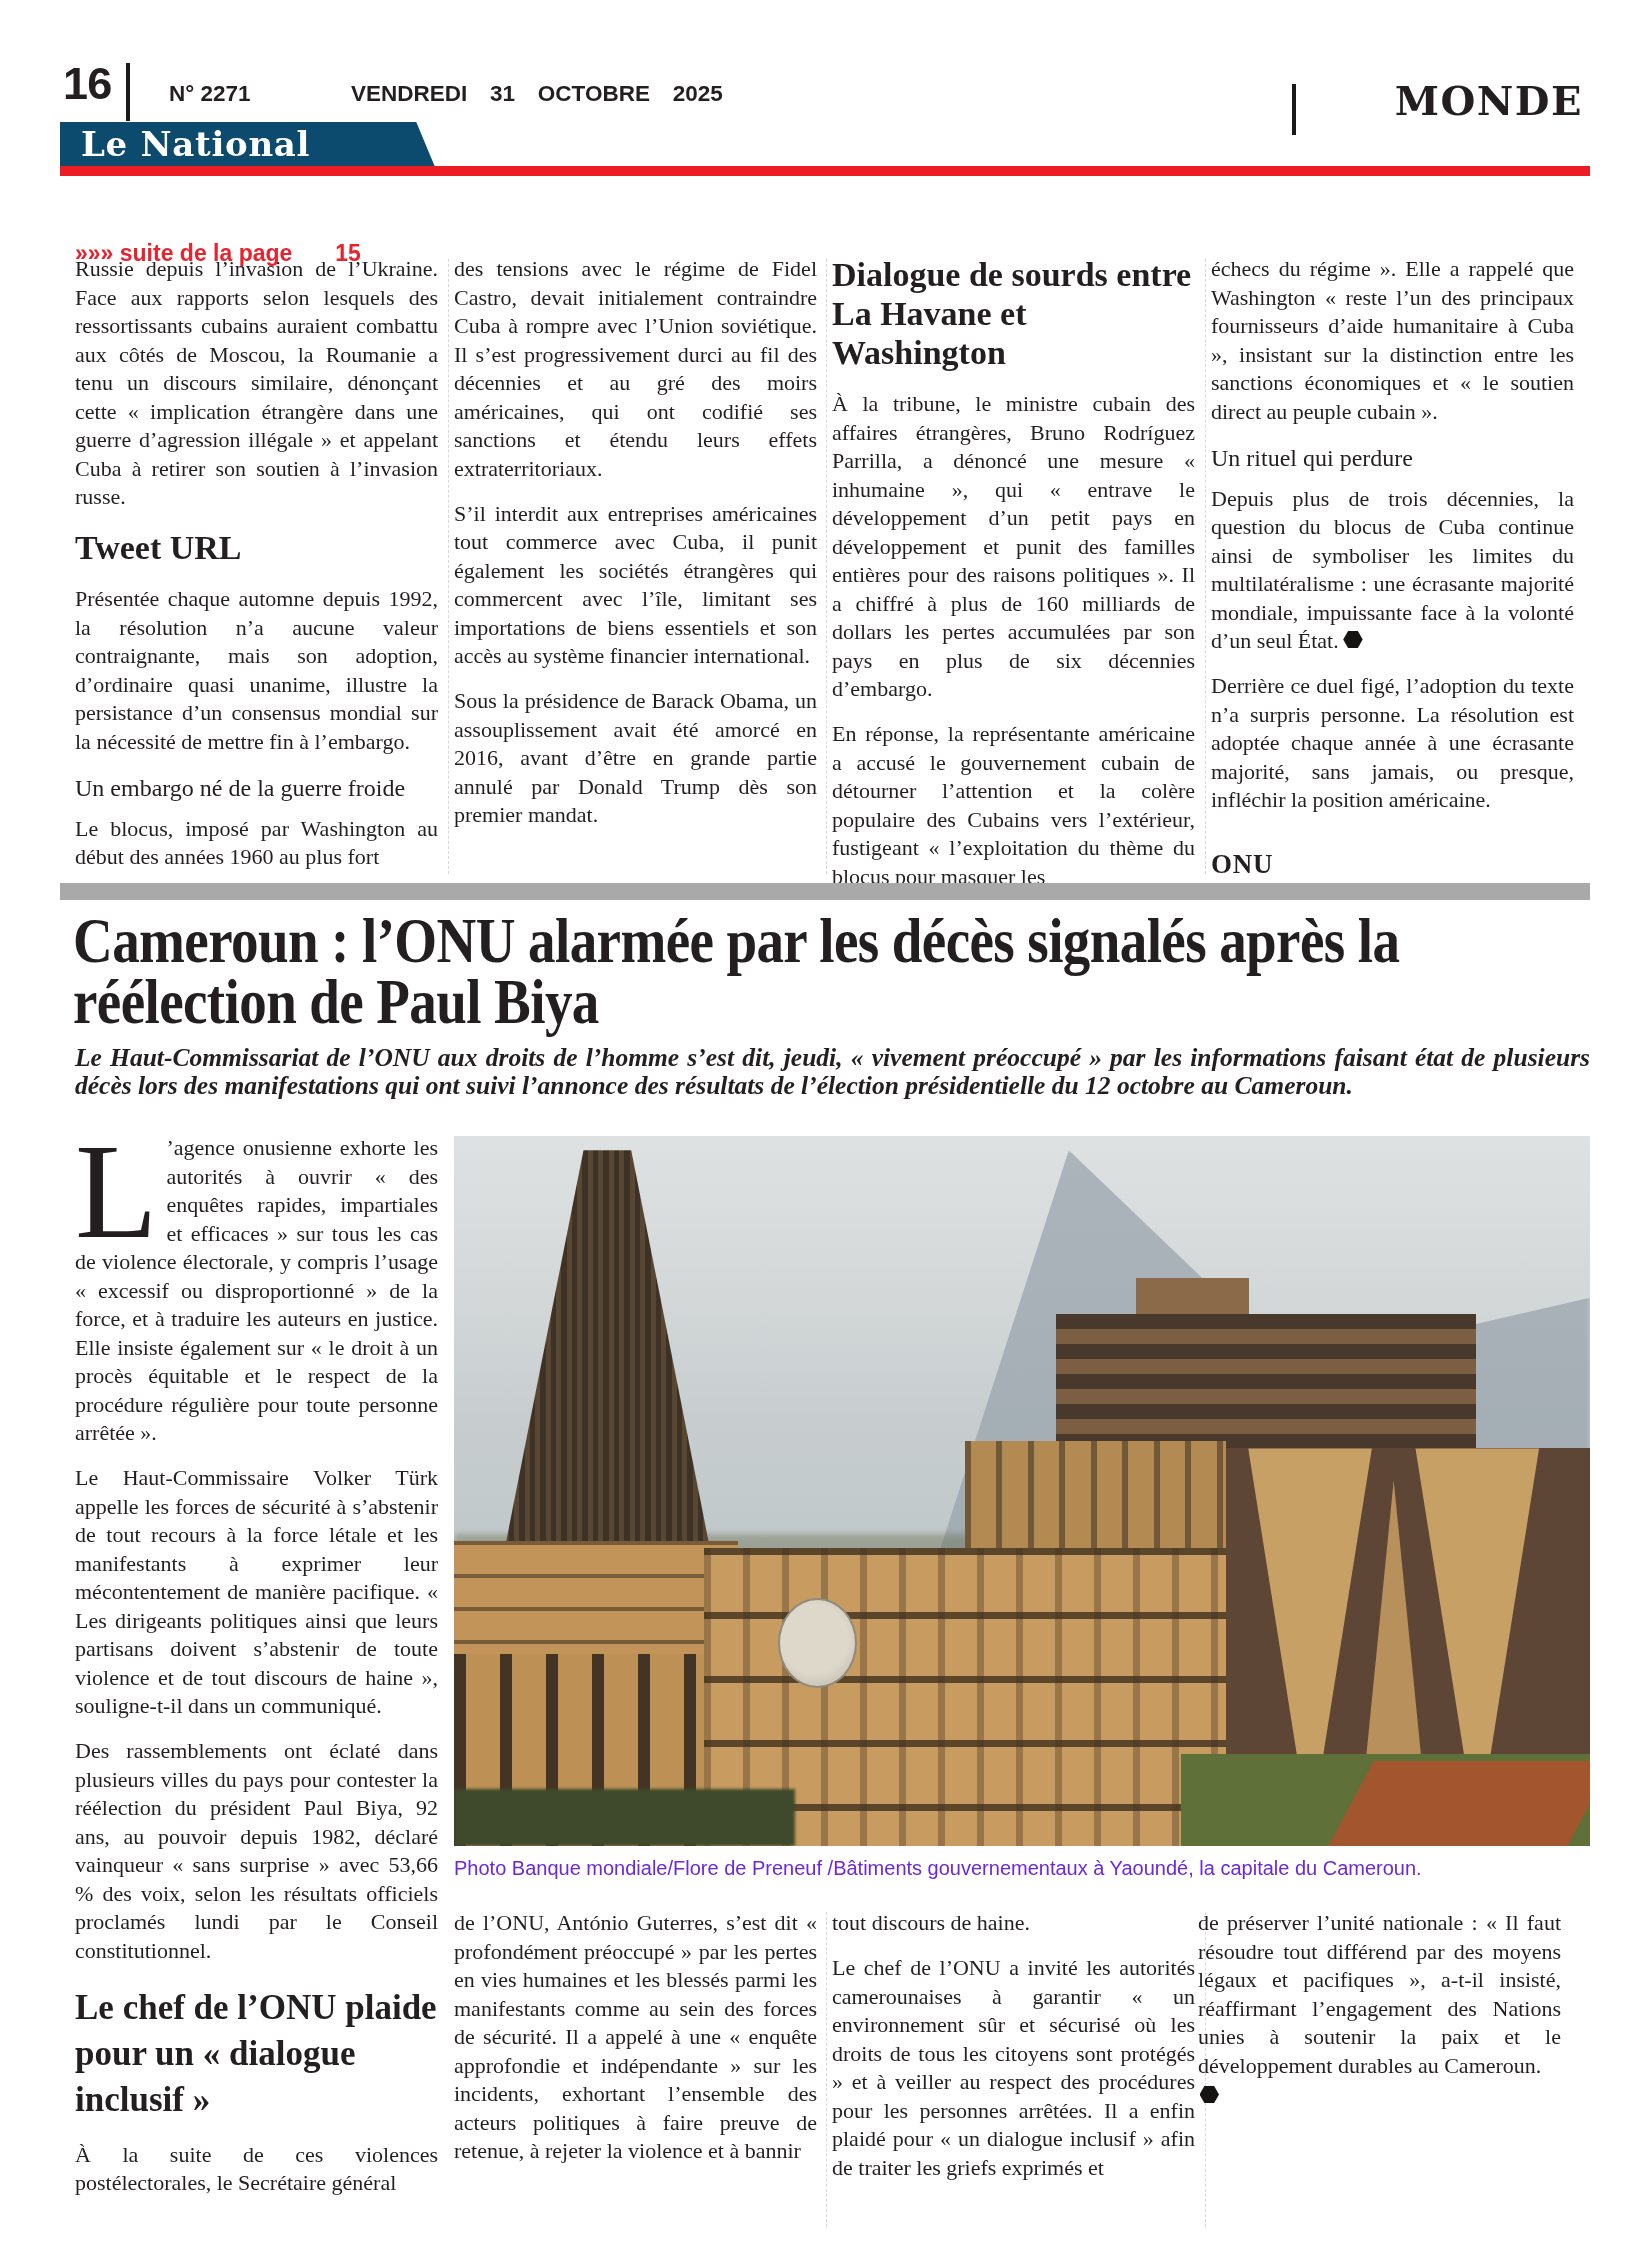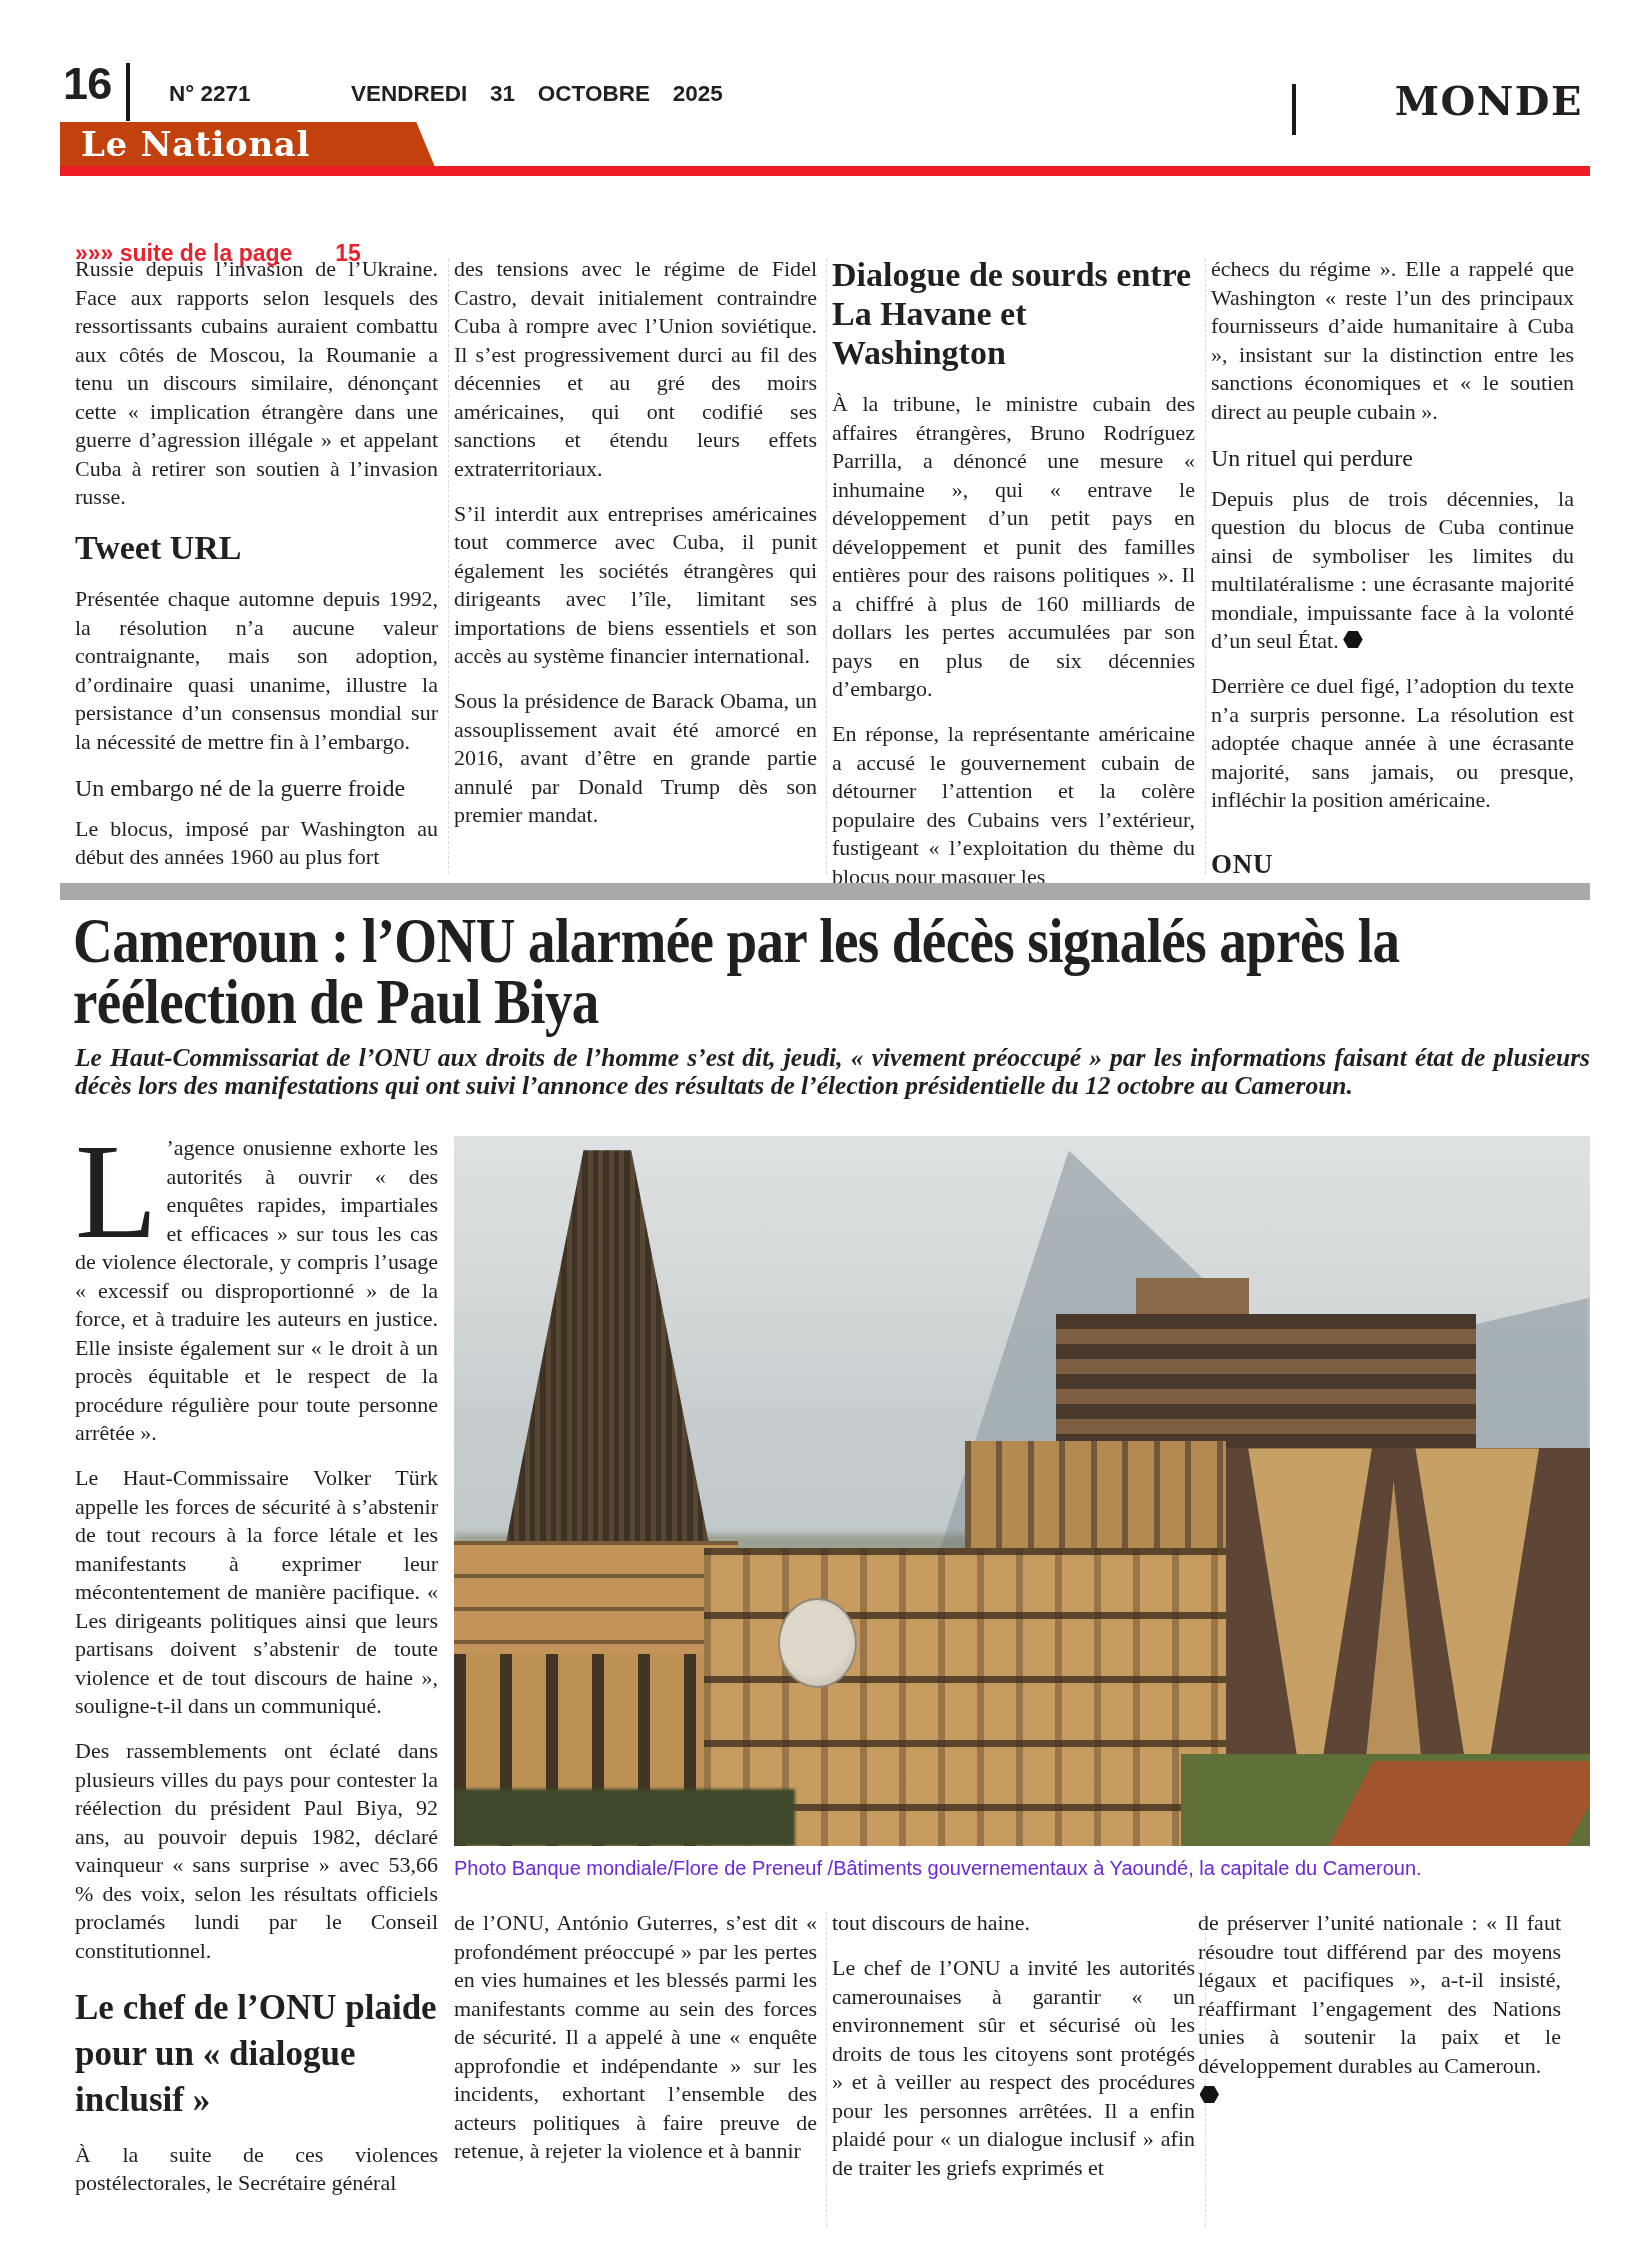--- a/index.html
+++ b/index.html
@@ -6,21 +6,21 @@
   .page{position:relative;width:1650px;height:2250px;background:#ffffff;overflow:hidden;
         font-family:"Liberation Serif",serif;color:#231f20;}
   
   .pagenum{position:absolute;left:63px;top:58px;font-family:"Liberation Sans",sans-serif;
            font-weight:bold;font-size:45px;letter-spacing:-0.7px;}
   .pagenum-bar{position:absolute;left:126px;top:63px;width:3.7px;height:58px;background:#1a1a1a;}
   .issue{position:absolute;left:169px;top:81px;font-family:"Liberation Sans",sans-serif;
          font-weight:bold;font-size:22.5px;}
   .dateline{position:absolute;left:351px;top:81px;font-family:"Liberation Sans",sans-serif;
             font-weight:bold;font-size:22.5px;word-spacing:16.5px;text-align:right;}
-  .masthead{position:absolute;left:60px;top:122px;width:375px;height:45px;background:#c2410c;
+  .masthead{position:absolute;left:60px;top:122px;width:375px;height:45px;background:#0c4a6e;
             clip-path:polygon(0 0,95% 0,100% 100%,0 100%);}
   .masthead-label{position:absolute;left:21px;top:1.5px;font-family:"DejaVu Serif",serif;
             font-weight:bold;font-size:34px;color:#ffffff;letter-spacing:0.7px;}
   .red-rule{position:absolute;left:60px;top:166px;width:1530px;height:9.7px;background:#ed1c24;}
   .section-divider{position:absolute;left:1292px;top:84px;width:3.7px;height:51px;background:#1a1a1a;}
   .section-label{position:absolute;right:67px;top:77px;font-family:"DejaVu Serif",serif;
             font-weight:bold;font-size:40px;letter-spacing:1.5px;}
   .continuation{position:absolute;left:75px;top:204px;font-family:"Liberation Sans",sans-serif;
             font-weight:bold;font-size:23px;color:#e8232e;margin-top:36px;}
   .continuation .pg{margin-left:43px;}
@@ -114,21 +114,21 @@
   <div class="col" style="left:75px;">
     <p class="body-p">Russie depuis l’invasion de l’Ukraine. Face aux rapports selon lesquels des ressortissants cubains auraient combattu aux côtés de Moscou, la Roumanie a tenu un discours similaire, dénonçant cette « implication étrangère dans une guerre d’agression illégale » et appelant Cuba à retirer son soutien à l’invasion russe.</p>
     <div class="col-head">Tweet URL</div>
     <p class="body-p">Présentée chaque automne depuis 1992, la résolution n’a aucune valeur contraignante, mais son adoption, d’ordinaire quasi unanime, illustre la persistance d’un consensus mondial sur la nécessité de mettre fin à l’embargo.</p>
     <div class="sub-head">Un embargo né de la guerre froide</div>
     <p class="body-p">Le blocus, imposé par Washington au début des années 1960 au plus fort</p>
   </div>
 
   <div class="col" style="left:454px;">
     <p class="body-p">des tensions avec le régime de Fidel Castro, devait initialement contraindre Cuba à rompre avec l’Union soviétique. Il s’est progressivement durci au fil des décennies et au gré des moirs américaines, qui ont codifié ses sanctions et étendu leurs effets extraterritoriaux.</p>
-    <p class="body-p">S’il interdit aux entreprises américaines tout commerce avec Cuba, il punit également les sociétés étrangères qui dirigeants avec l’île, limitant ses importations de biens essentiels et son accès au système financier international.</p>
+    <p class="body-p">S’il interdit aux entreprises américaines tout commerce avec Cuba, il punit également les sociétés étrangères qui commercent avec l’île, limitant ses importations de biens essentiels et son accès au système financier international.</p>
     <p class="body-p">Sous la présidence de Barack Obama, un assouplissement avait été amorcé en 2016, avant d’être en grande partie annulé par Donald Trump dès son premier mandat.</p>
   </div>
 
   <div class="col" style="left:832px;">
     <div class="col-head" style="margin-top:0;">Dialogue de sourds entre La Havane et Washington</div>
     <p class="body-p">À la tribune, le ministre cubain des affaires étrangères, Bruno Rodríguez Parrilla, a dénoncé une mesure « inhumaine », qui « entrave le développement d’un petit pays en développement et punit des familles entières pour des raisons politiques ». Il a chiffré à plus de 160 milliards de dollars les pertes accumulées par son pays en plus de six décennies d’embargo.</p>
     <p class="body-p">En réponse, la représentante américaine a accusé le gouvernement cubain de détourner l’attention et la colère populaire des Cubains vers l’extérieur, fustigeant « l’exploitation du thème du blocus pour masquer les</p>
   </div>
 
   <div class="col" style="left:1211px;">

